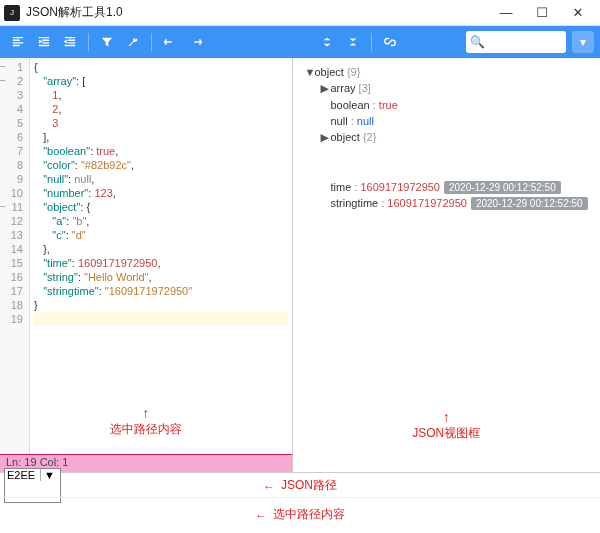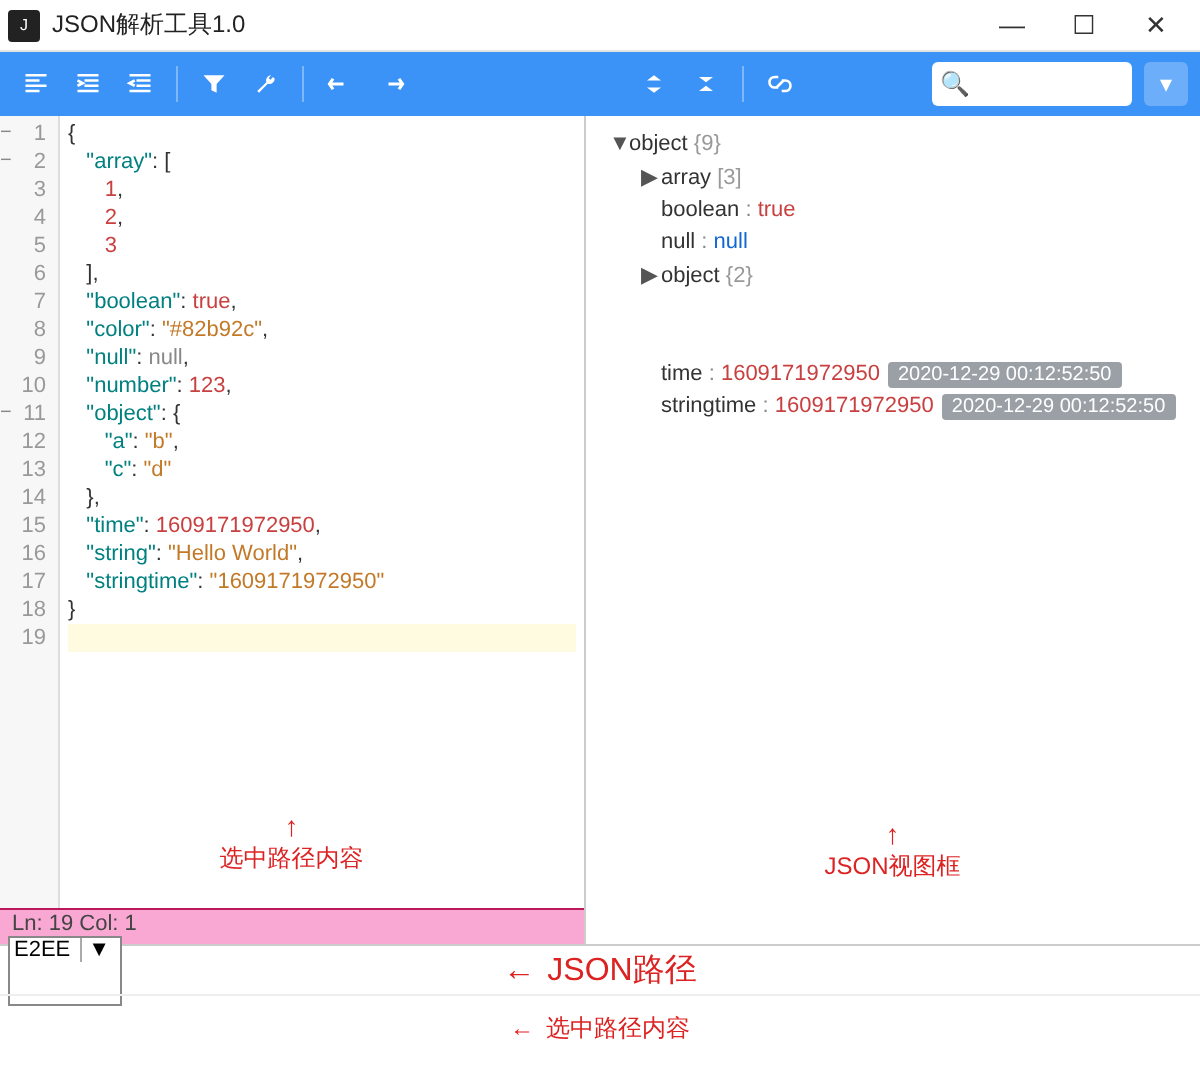--- a/index.html
+++ b/index.html
@@ -50,21 +50,21 @@
 .node .v-color { color: #82b92c; }
 .badge { background: #9aa0a6; color: #fff; padding: 1px 5px; border-radius: 2px; margin-left: 4px; font-size: 10px; }
 .tree-label { position: absolute; left: 50%; transform: translateX(-50%); bottom: 30px; text-align: center; color: #d22; font-size: 12px; pointer-events: none; }
 .tree-label .arr { display: block; font-size: 14px; }
 
 .bottom { border-top: 1px solid #ccc; }
 .path-row { display: flex; align-items: center; height: 24px; padding: 2px 4px; gap: 6px; position: relative; }
 .dropdown { border: 1px solid #888; font-size: 11px; height: 35px; padding: 0 2px; background: #fff; }
 .dropdown .dv { display: inline-block; min-width: 30px; }
 .dropdown .dcaret { display: inline-block; padding: 0 3px; border-left: 1px solid #aaa; }
-.path-label { position: absolute; left: 50%; transform: translateX(-50%); color: #d22; font-size: 16px; pointer-events: none; }
+.path-label { position: absolute; left: 50%; transform: translateX(-50%); color: #d22; font-size: 12px; pointer-events: none; }
 .path-label::before { content: "←"; margin-right: 6px; color: #d22; }
 .content-row { height: 36px; border-top: 1px solid #eee; position: relative; }
 .content-label { position: absolute; left: 50%; transform: translateX(-50%); top: 8px; color: #d22; font-size: 12px; pointer-events: none; }
 .content-label::before { content: "←"; margin-right: 6px; color: #d22; }
 svg { width: 14px; height: 14px; }
 </style>
 </head>
 <body>
 
 <div class="titlebar">

